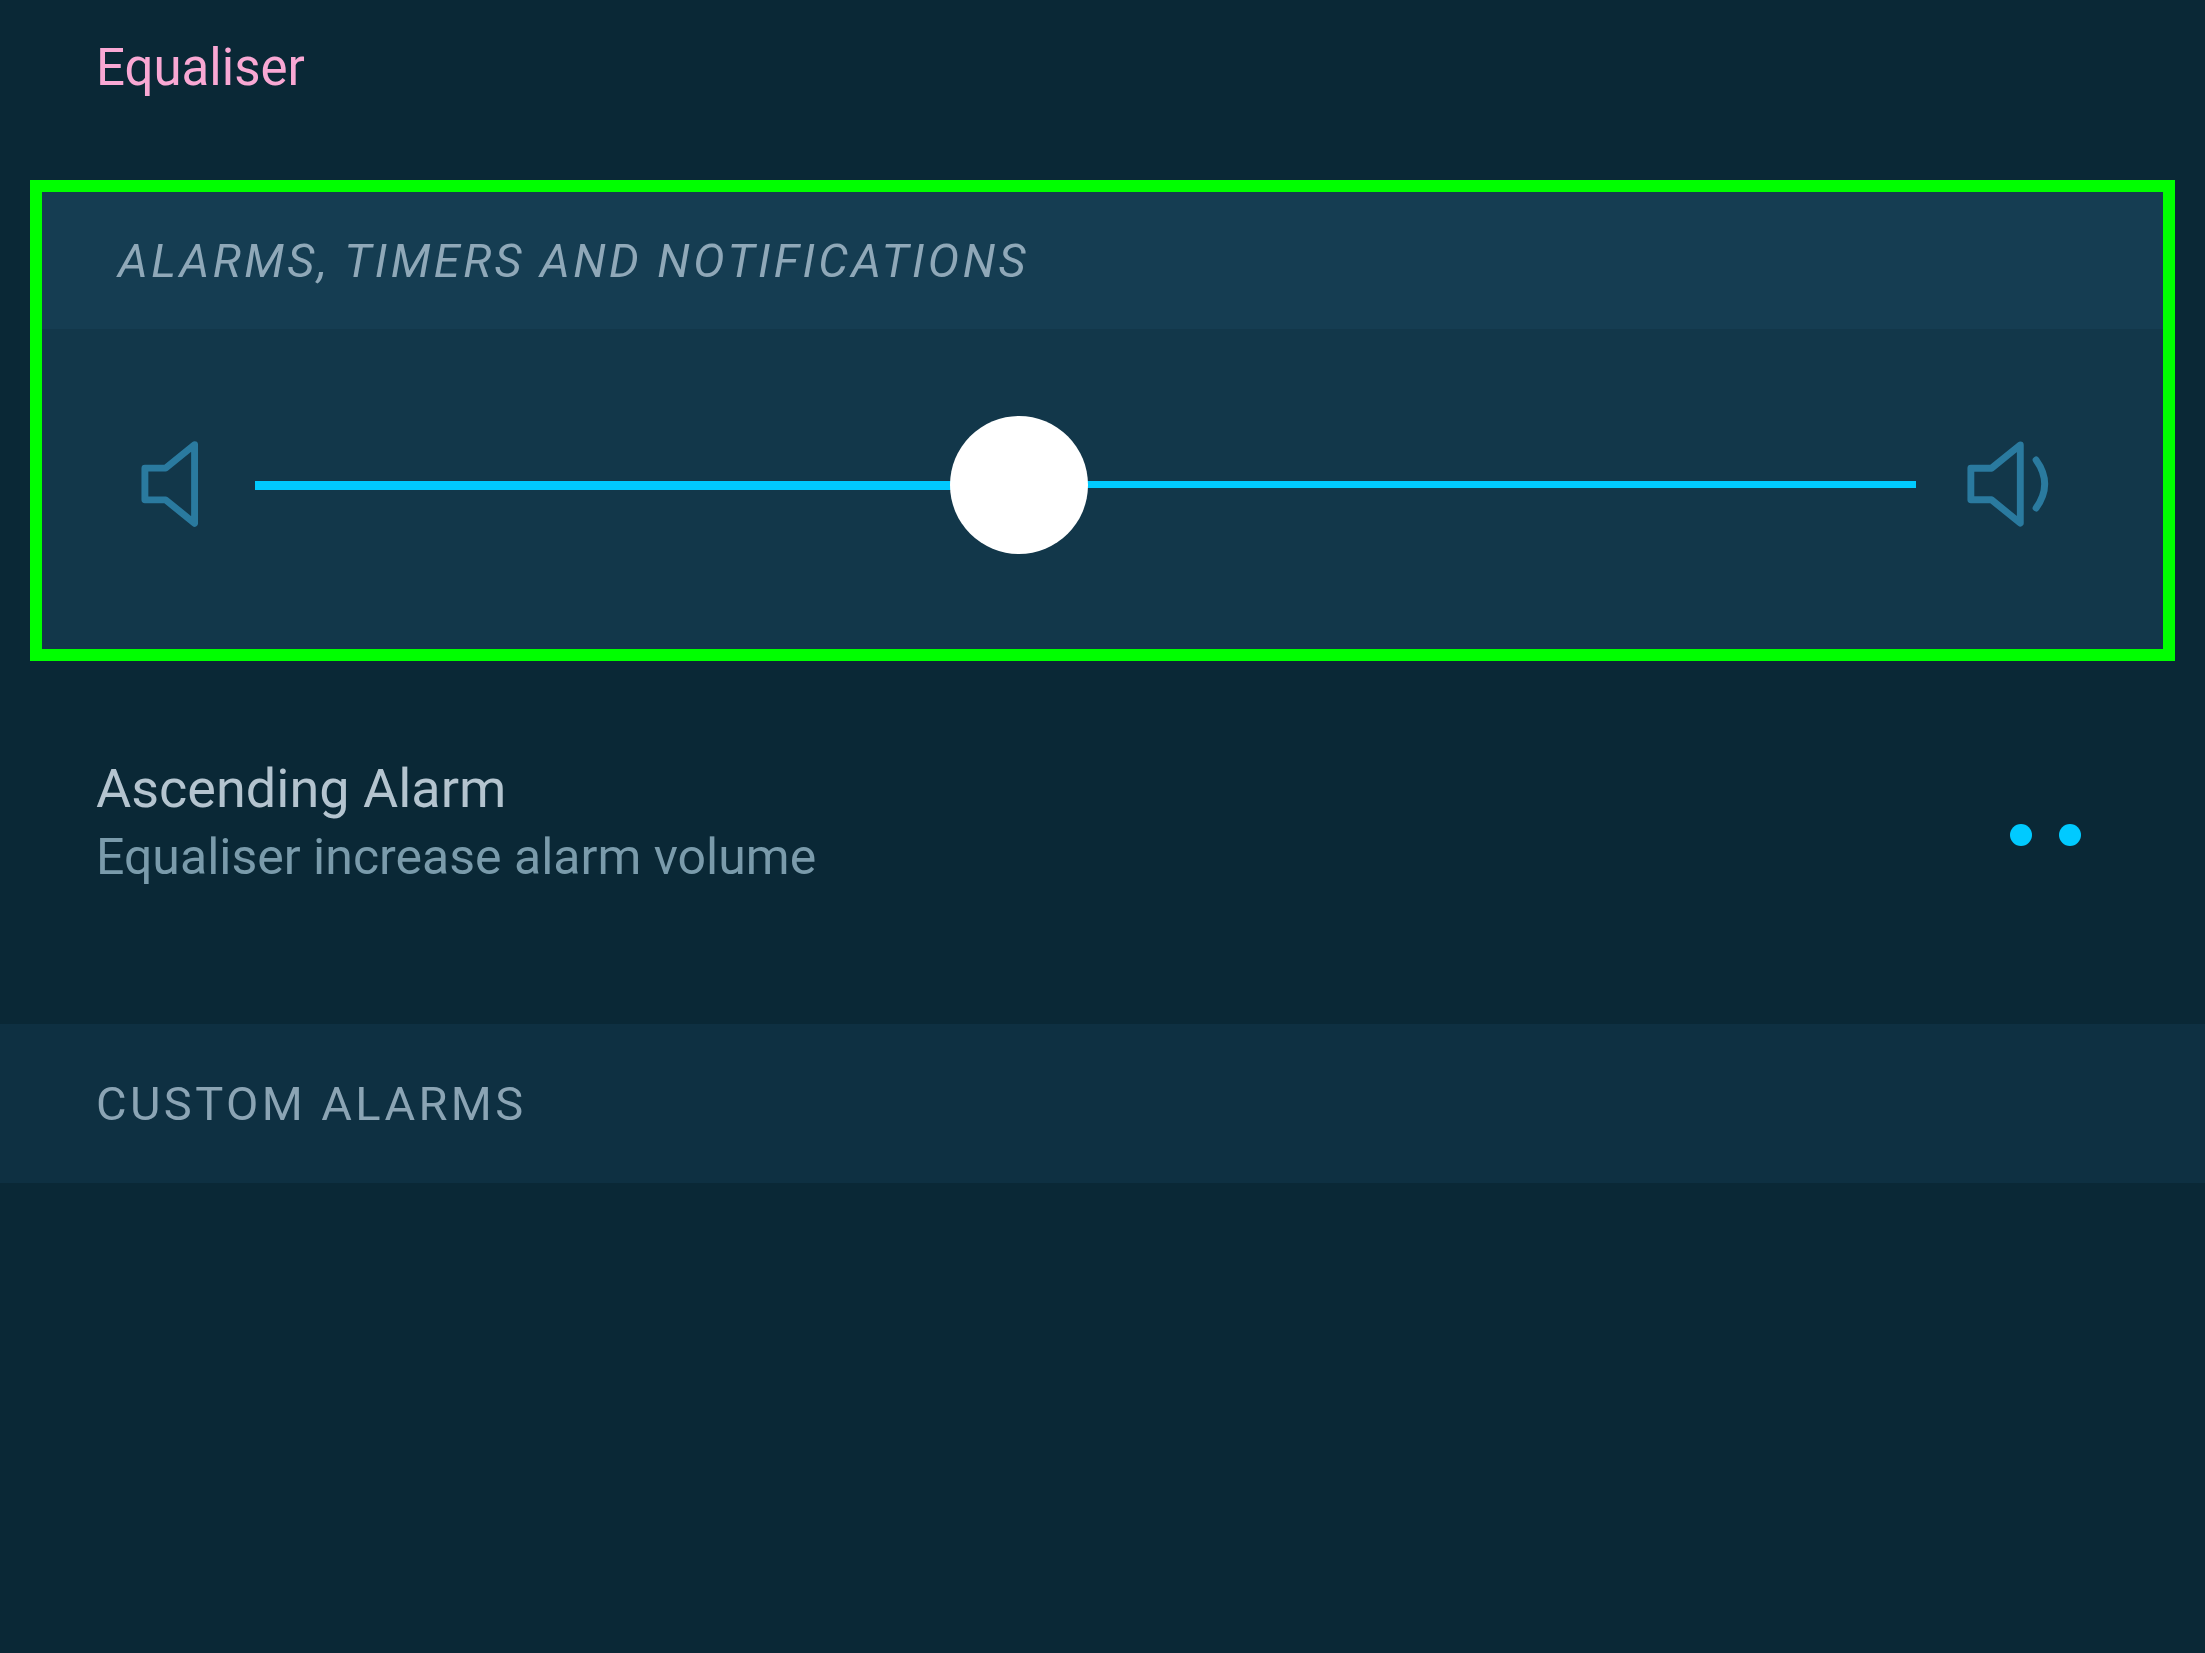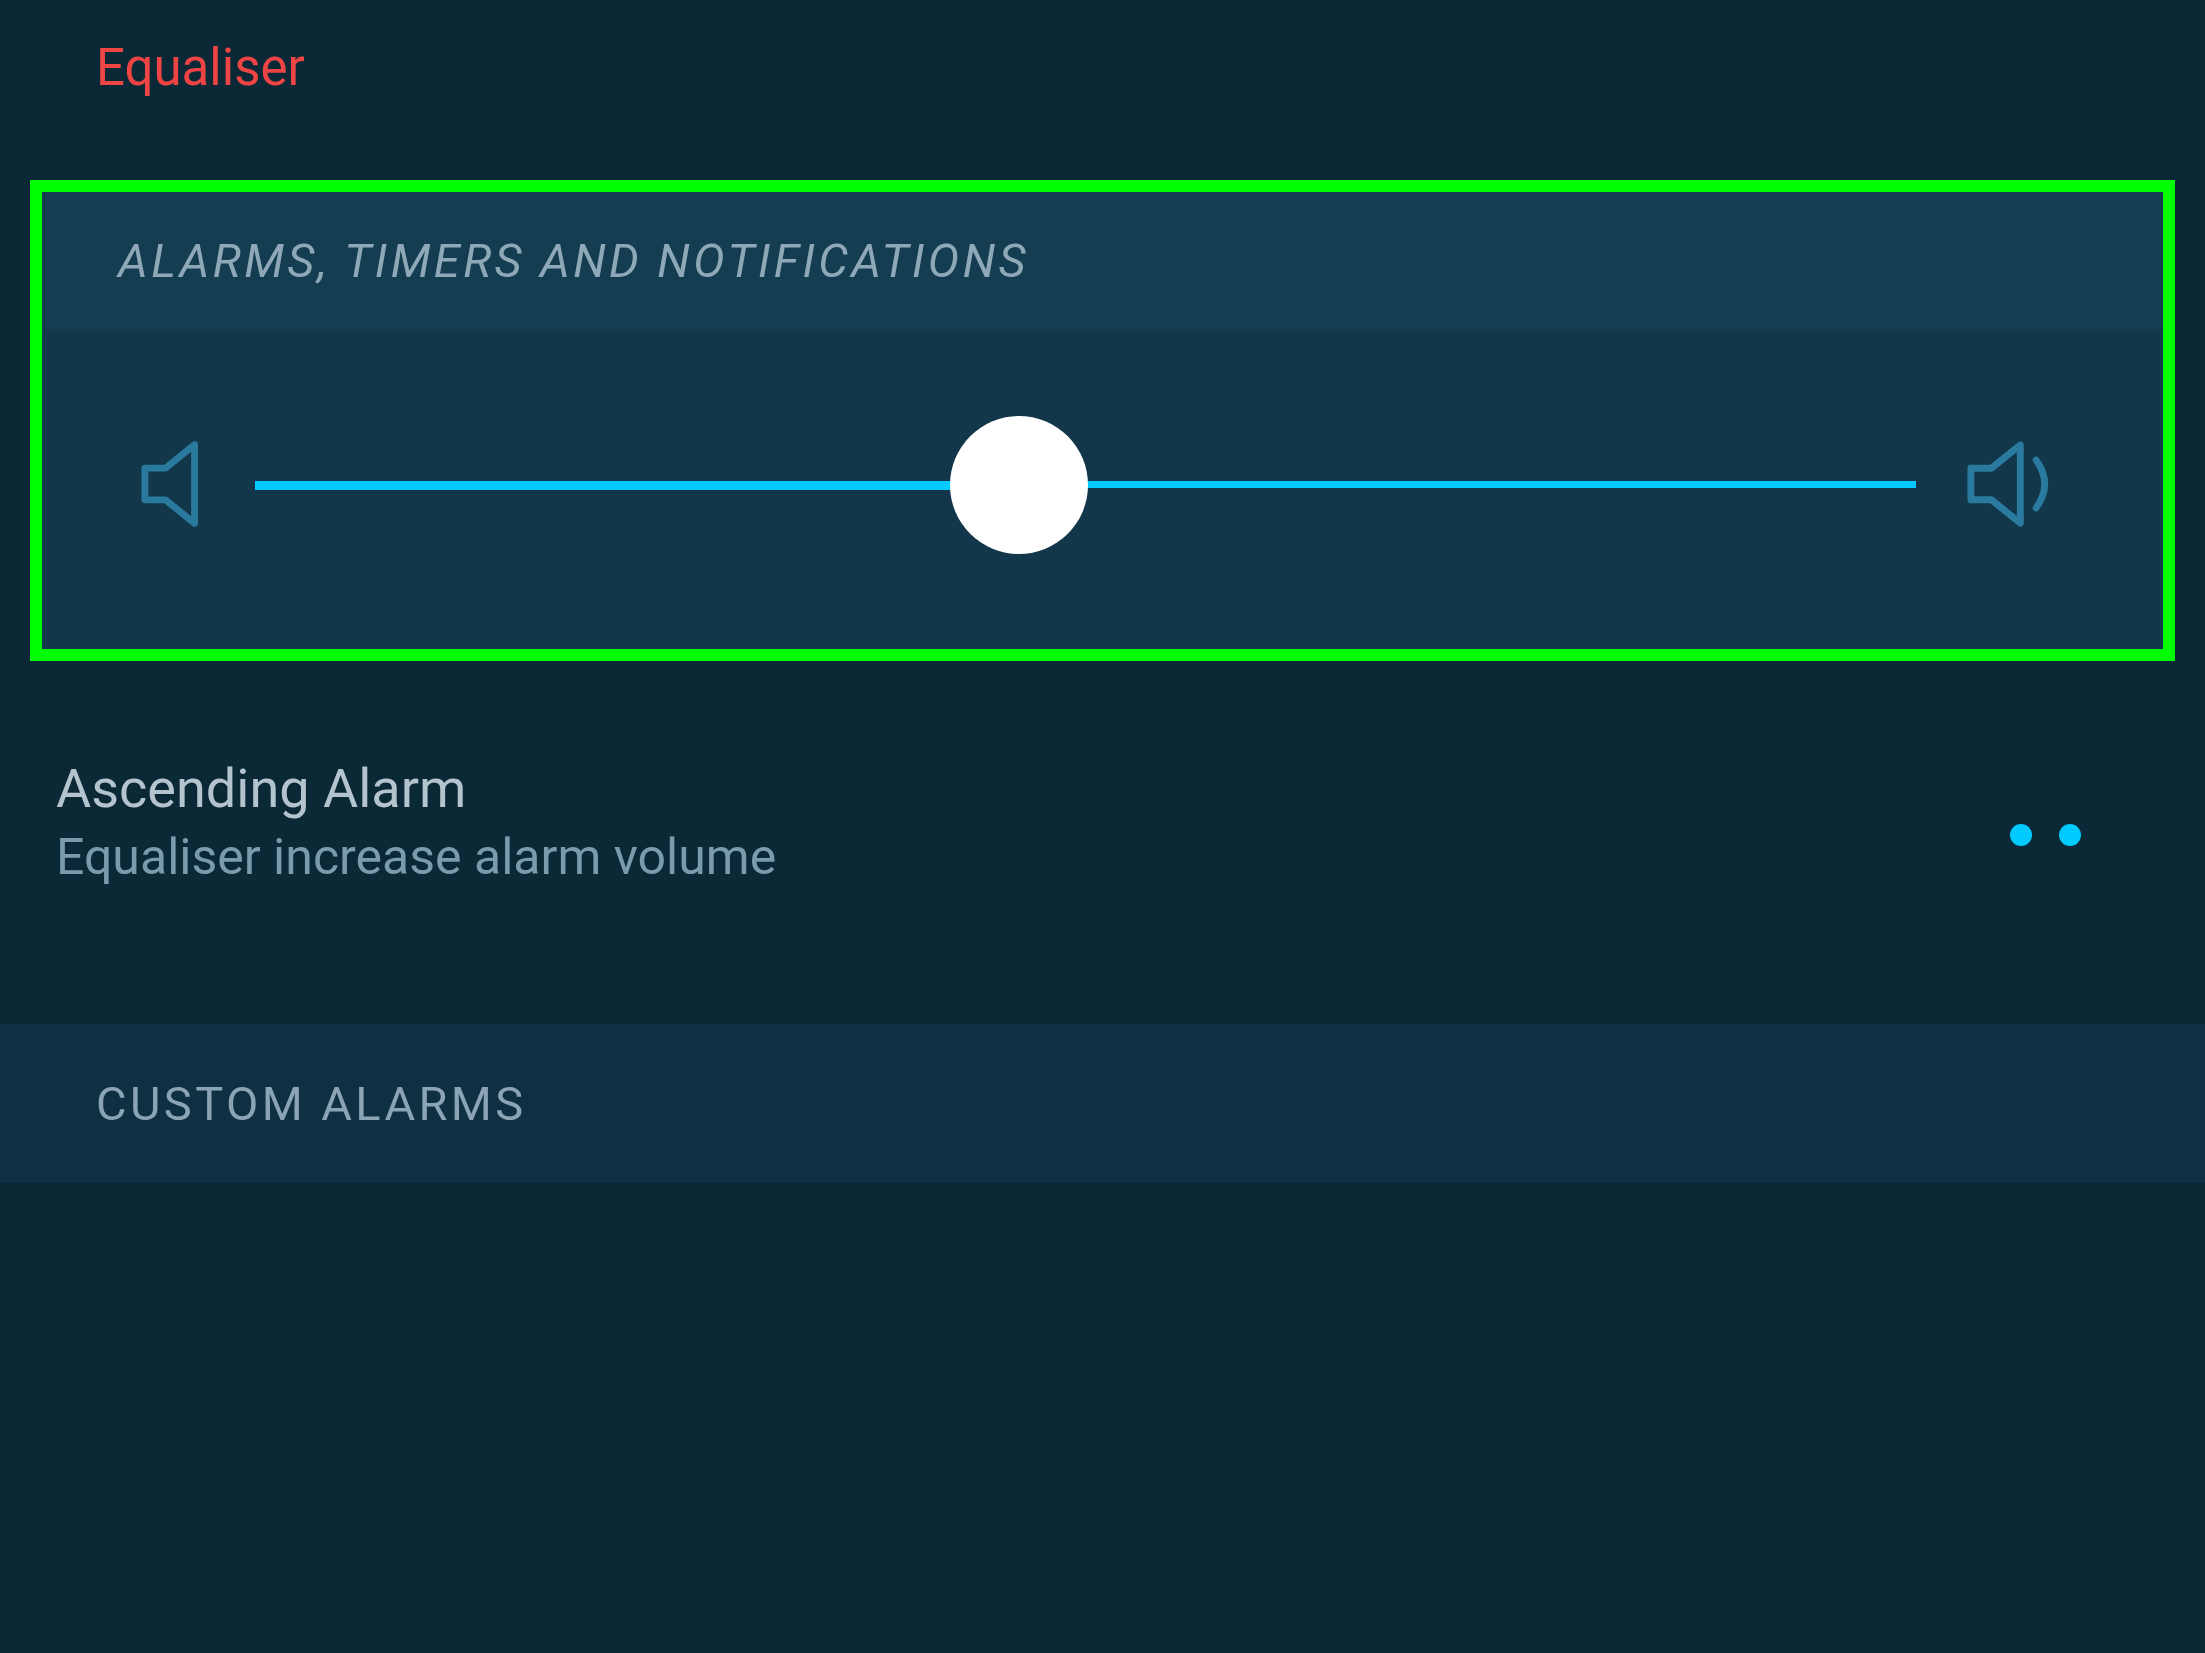--- a/index.html
+++ b/index.html
@@ -19,21 +19,21 @@
     .container {
       width: 100%;
       padding: 0;
     }
     
     .equaliser-row {
       padding: 38px 96px 83px 96px;
     }
     
     .equaliser-label {
-      color: #ef4444;
+      color: #f9a8d4;
       font-size: 51px;
       font-weight: 400;
     }
     
     .highlighted-section {
       border: 12.4px solid #00ff00;
       background-color: #12374a;
       margin: 0 30px;
       font-style: italic;
     }
@@ -91,21 +91,21 @@
       top: 50%;
       transform: translate(-50%, -50%);
       width: 138px;
       height: 138px;
       background-color: #ffffff;
       border-radius: 50%;
       cursor: pointer;
     }
     
     .ascending-alarm-row {
-      padding: 96px 96px 138px 56px;
+      padding: 96px 96px 138px 96px;
       display: flex;
       justify-content: space-between;
       align-items: center;
     }
     
     .ascending-alarm-text {
       display: flex;
       flex-direction: column;
       gap: 8.3px;
     }

